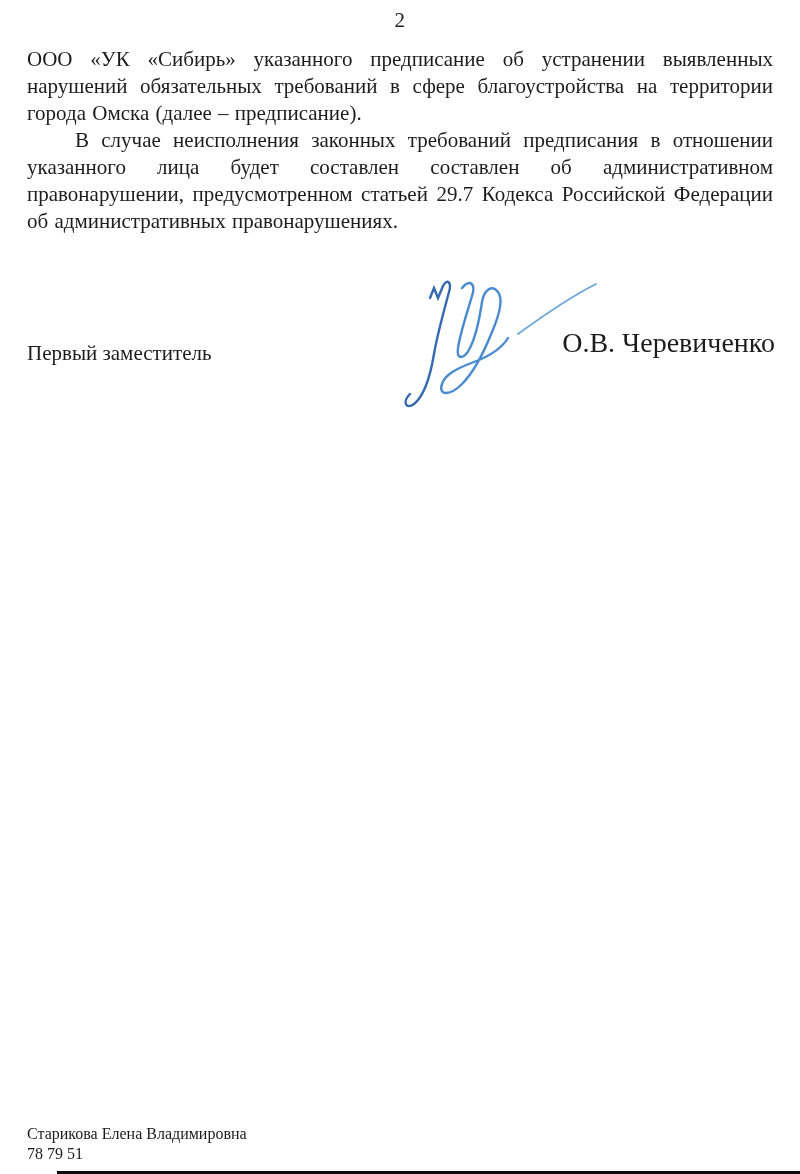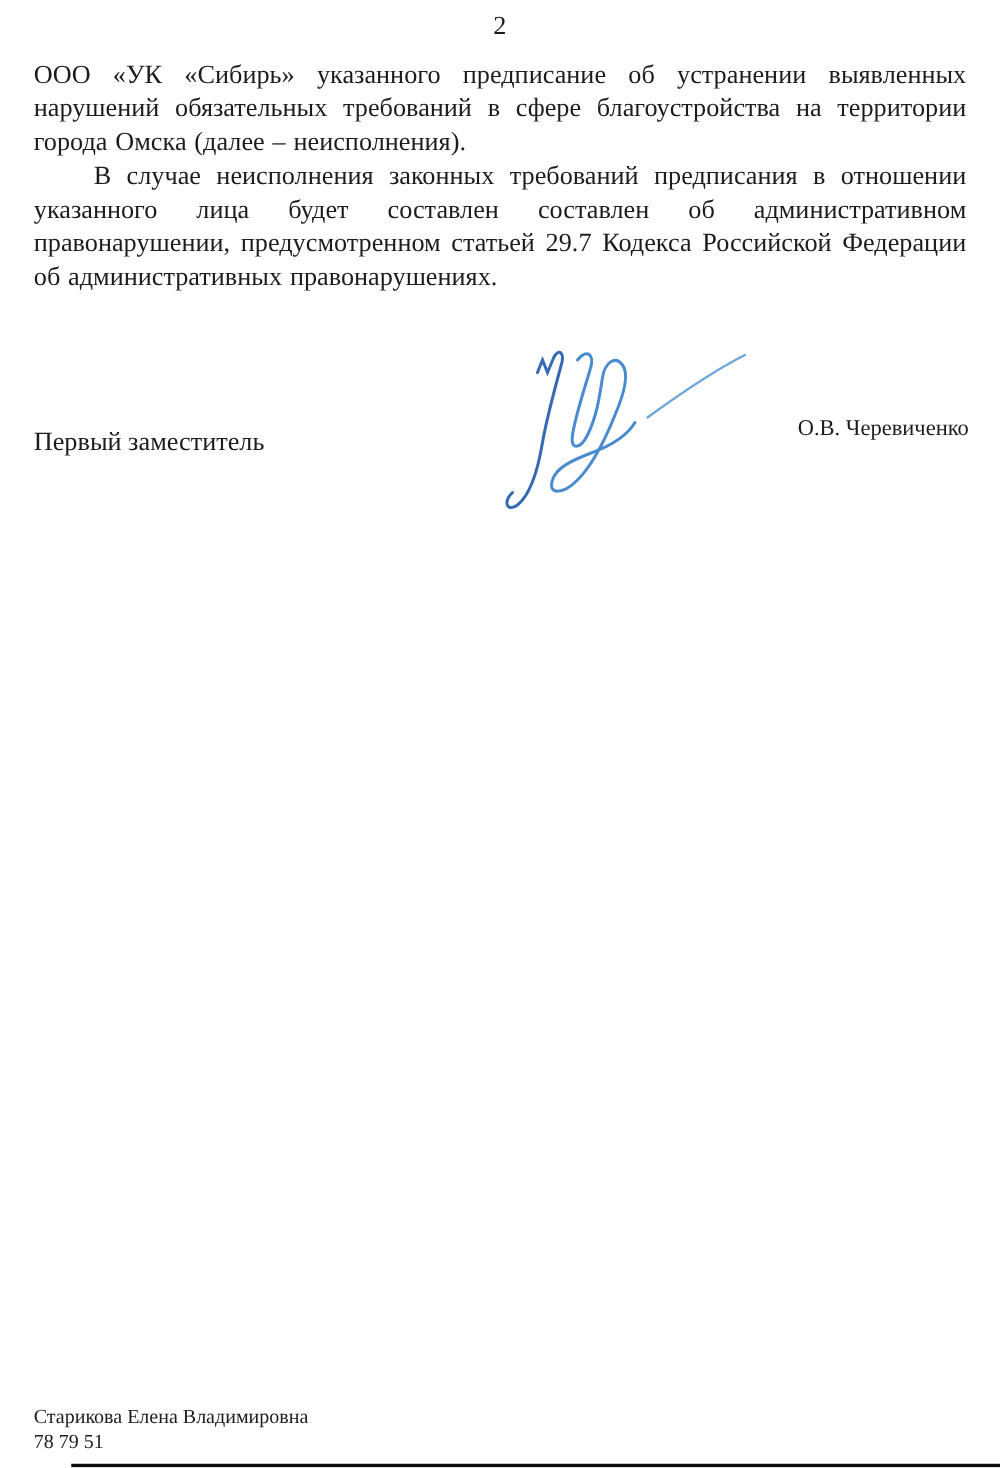--- a/index.html
+++ b/index.html
@@ -51,21 +51,21 @@
     left: 27px;
     width: 260px;
     font-size: 21px;
     line-height: 27px;
     margin-top: 44px;
   }
   .signer-name {
     position: absolute;
     top: 329px;
     right: 25px;
-    font-size: 18px;
+    font-size: 28px;
     line-height: 27px;
     text-align: left;
   }
   .signature-svg {
     position: absolute;
     left: 400px;
     top: 272px;
     width: 210px;
     height: 140px;
   }
@@ -89,21 +89,21 @@
 <body>
 
 <div class="page">
 
   <div class="page-number">2</div>
 
   <div class="body-text">
     <div>
       <div class="line">ООО «УК «Сибирь» указанного предписание об устранении выявленных</div>
       <div class="line">нарушений обязательных требований в сфере благоустройства на территории</div>
-      <div class="line last">города Омска (далее – неисполнения).</div>
+      <div class="line last">города Омска (далее – предписание).</div>
     </div>
     <div>
       <div class="line indent">В случае неисполнения законных требований предписания в отношении</div>
       <div class="line">указанного лица будет составлен составлен об административном</div>
       <div class="line">правонарушении, предусмотренном статьей 29.7 Кодекса Российской Федерации</div>
       <div class="line last">об административных правонарушениях.</div>
     </div>
   </div>
 
   <div class="sign-block">

